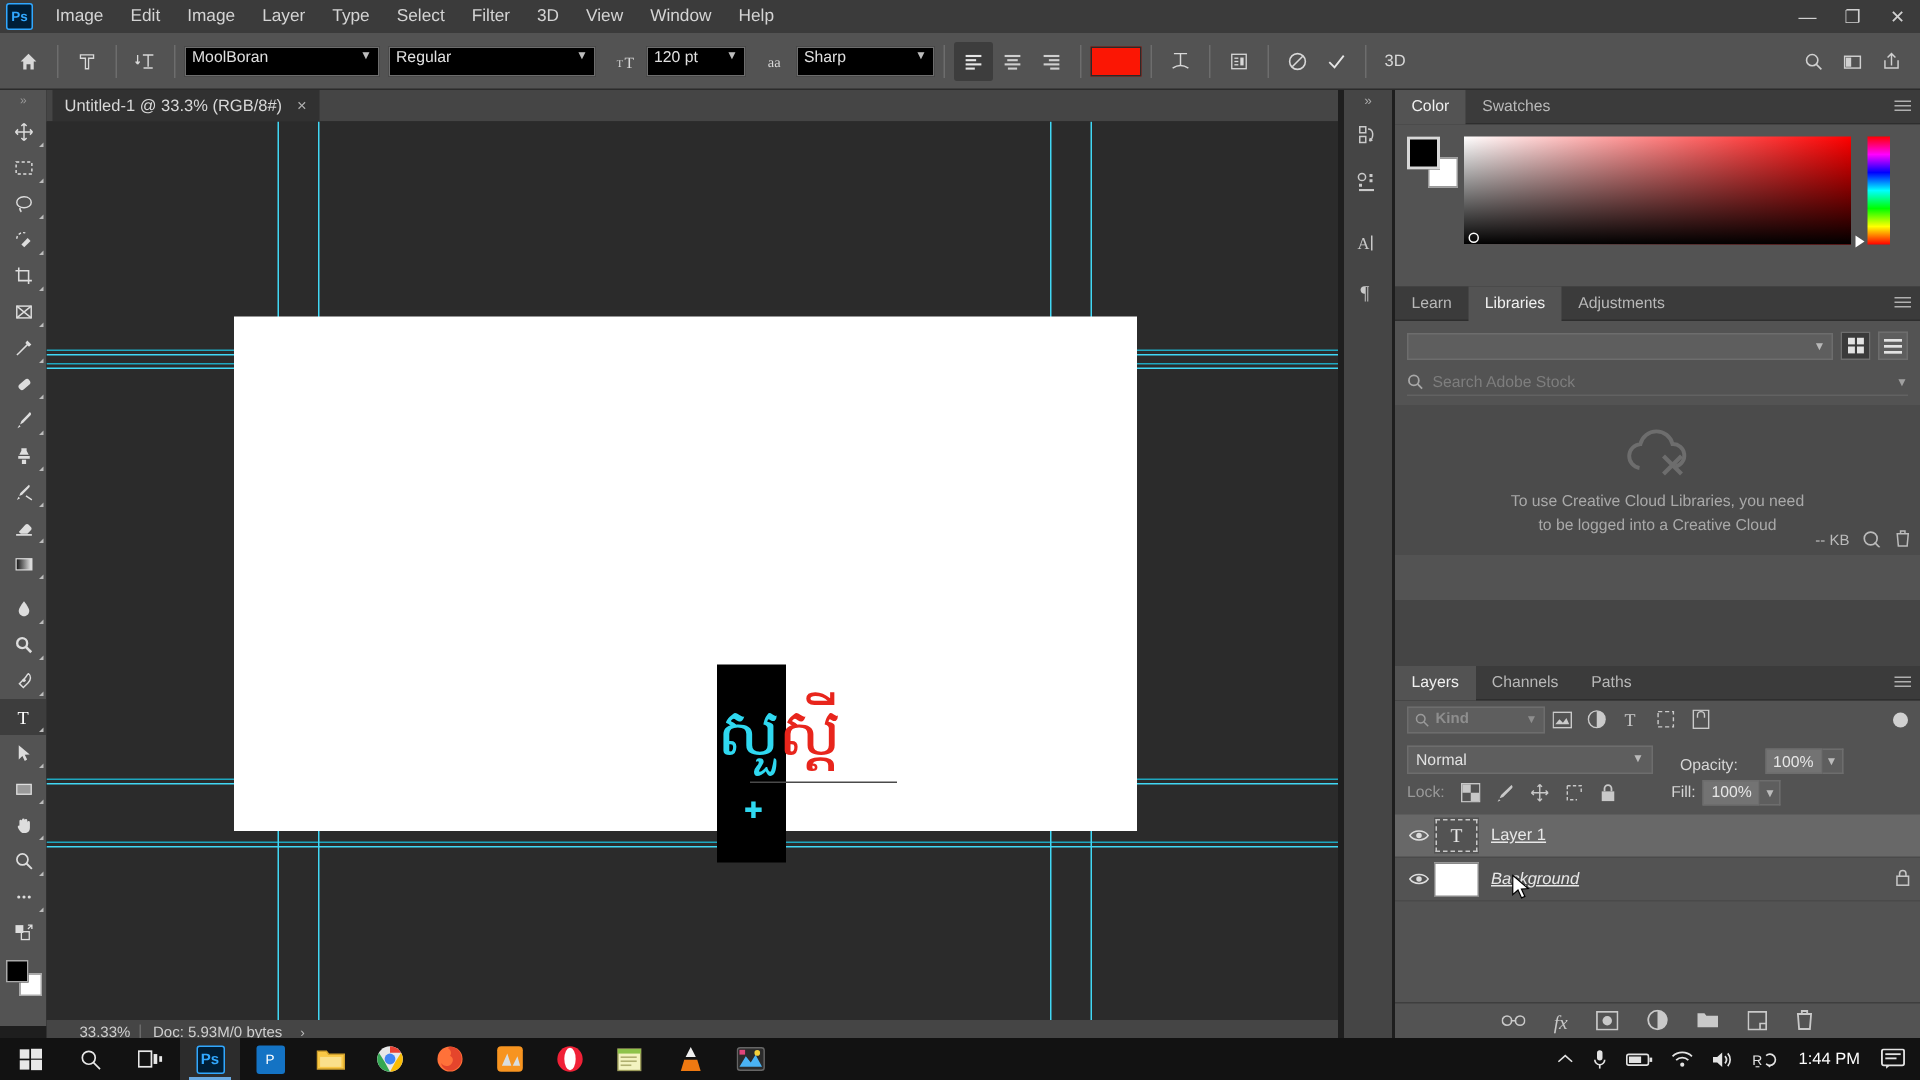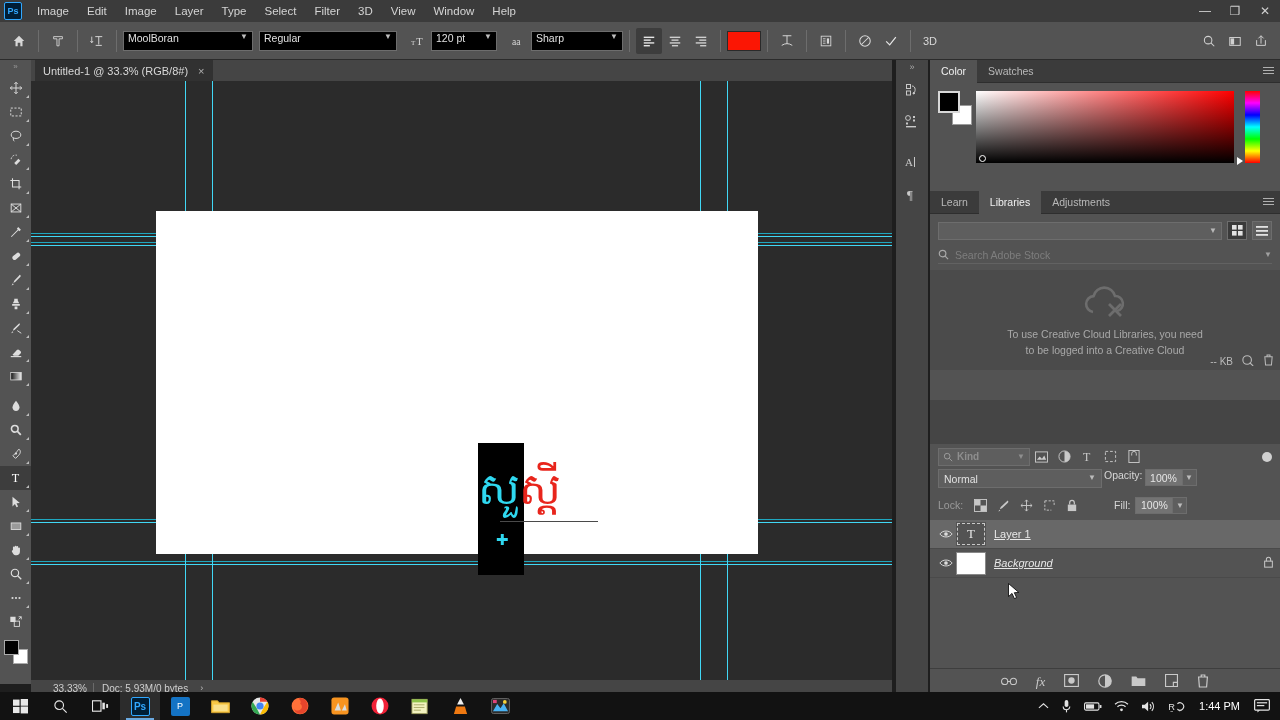--- a/index.html
+++ b/index.html
@@ -198,21 +198,21 @@
   
   .layerspanel { position:absolute; top:384px; left:0; width:350px; bottom:0; background:#535353; }
   .lp-filter { display:flex; align-items:center; height:25px; padding:0 8px; gap:0; }
   .lp-kind {
     width:92px; height:18px; background:#5e5e5e; border:1px solid #6d6d6d;
     display:flex; align-items:center; padding:0 4px; color:#8e8e8e; font-size:10px; position:relative;font-weight:bold;
   }
   .lp-kind .cv { position:absolute; right:4px; top:3px; font-size:8px; }
   .lp-ficon { width:23px; height:20px; display:flex; align-items:center; justify-content:center; color:#cacaca; }
   .lp-toggle { margin-left:auto; width:10px; height:10px; border-radius:50%; background:#d0d0d0; }
-  .lp-blend { display:flex; align-items:flex-start; height:24px; padding:0 8px; gap:2px; }
+  .lp-blend { display:flex; align-items:flex-end; height:24px; padding:0 8px; gap:18px; }
   .blend-sel {
     width:164px; height:19px; background:#5e5e5e; border:1px solid #6d6d6d;
     display:flex; align-items:center; padding:0 5px; font-size:10.5px; color:#e2e2e2; position:relative;
   }
   .blend-sel .cv { position:absolute; right:5px; top:3px; font-size:8px; color:#bbb; }
   .op-label { font-size:10.5px; color:#d6d6d6; }
   .op-val {
     width:38px; height:17px; background:#737373; border:1px solid #6d6d6d;
     font-size:10.5px; color:#e6e6e6; display:flex; align-items:center; justify-content:center;
   }
@@ -766,20 +766,30 @@
               <svg width="11" height="12" viewBox="0 0 12 13">
                   <path d="M2 3 H10 L9.2 12 H2.8 Z M4.4 1 H7.6 V3 H4.4 Z" fill="none" stroke="#bbb" stroke-width="1.1"></path>
                 </svg>
             </span>
           </div>
         </div>
       </div>
     </div>
 
     <div class="layerspanel">
+      <div class="panel-tabs">
+        <div class="ptab active">Layers</div>
+        <div class="ptab">Channels</div>
+        <div class="ptab">Paths</div>
+        <div class="pmenu">
+            <span></span>
+            <span></span>
+            <span></span>
+          </div>
+      </div>
 
       <div class="lp-filter">
         <div class="lp-kind">
           <svg width="10" height="10" viewBox="0 0 12 12" style="margin-right:4px">
               <circle cx="5" cy="5" r="3.4" fill="none" stroke="#9a9a9a" stroke-width="1.2"></circle>
               <path d="M7.6 7.6 L11 11" stroke="#9a9a9a" stroke-width="1.2"></path>
             </svg>
           <span>Kind</span>
           <span class="cv">▼</span>
         </div>

